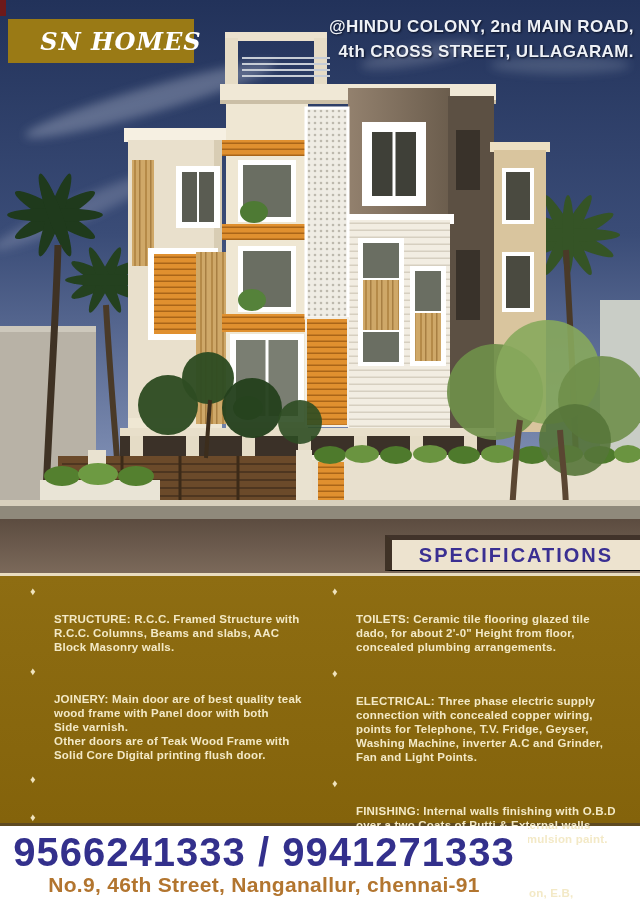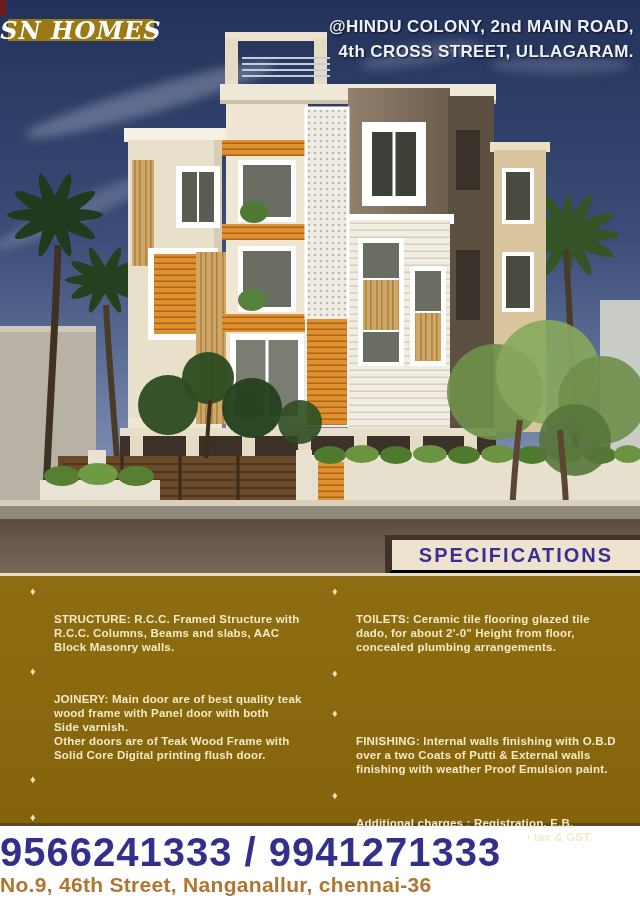--- a/index.html
+++ b/index.html
@@ -1,51 +1,51 @@
 <!DOCTYPE html>
 <html><head>
 <meta charset="utf-8">
 <style>
   html,body{margin:0;padding:0;background:#222;}
   .flyer{position:relative;width:640px;height:903px;overflow:hidden;background:#fff;
          font-family:"Liberation Sans",sans-serif;}
   .abs{position:absolute;}
 
   
-  .logo-box{left:8px;top:19px;width:146px;height:22px;background:#9a7a15;
-            display:flex;align-items:center;justify-content:center;}
+  .logo-box{left:8px;top:19px;width:146px;height:44px;background:#9a7a15;
+            display:flex;align-items:center;justify-content:center;padding-left:40px;}
   .logo-text{font-family:"DejaVu Serif",serif;font-style:italic;font-weight:bold;
              color:#ffffff;font-size:24px;letter-spacing:1px;white-space:nowrap;}
   .bhk{left:162px;top:23px;font-size:25px;font-weight:bold;color:#d4d9e4;
        letter-spacing:5px;text-shadow:2px 2px 2px rgba(15,20,40,.9);}
   .hdr-address{right:6px;top:15px;text-align:right;color:#eef1f6;font-size:17px;
                font-weight:bold;line-height:1.45;letter-spacing:.4px;
                text-shadow:1px 1px 2px rgba(8,12,30,.9);white-space:pre-line;}
 
   
   .spec-banner{left:385px;top:535px;width:248px;height:30px;background:#ede3cf;
                border-left:7px solid #3f3226;border-top:5px solid #41332a;
-               border-bottom:7px solid #000000;
+               border-bottom:1px solid #000000;
                display:flex;align-items:center;justify-content:center;}
   .spec-banner span{color:#3a2f92;font-weight:bold;font-size:20px;letter-spacing:2px;}
 
   
   .specs-panel{left:0;top:573px;width:640px;height:253px;
                background:linear-gradient(#8e6d12,#84630b);
                border-top:3px solid #e9ddc0;border-bottom:3px solid #5e4a20;
                box-sizing:border-box;}
   .spec-col{position:absolute;top:8px;display:flex;flex-direction:column;}
   .spec-col.left{left:30px;width:292px;gap:10px;}
   .spec-col.right{left:332px;width:302px;gap:12px;}
   .spec-item{position:relative;padding-left:24px;color:#f3e9c6;font-weight:bold;
              font-size:11.5px;line-height:14px;white-space:pre-line;letter-spacing:.2px;}
   .spec-bullet{position:absolute;left:0;top:0;color:#efe3bd;font-size:11px;}
 
   
-  .footer{left:0;top:826px;width:528px;height:77px;background:#ffffff;text-align:left;}
+  .footer{left:0;top:826px;width:528px;height:77px;background:#ffffff;text-align:center;}
   .phones{margin-top:4px;font-size:40px;font-weight:bold;color:#33308c;
           letter-spacing:1px;transform:scaleY(1.02);white-space:nowrap;}
   .footer-address{font-size:21px;font-weight:bold;color:#b2752f;letter-spacing:.3px;
                   margin-top:-2px;white-space:nowrap;}
 </style>
 </head>
 <body>
 
 <div class="flyer">
 
@@ -318,32 +318,36 @@
 
     </div>
     <div class="spec-col right">
       <div class="spec-item">
         <span class="spec-bullet">♦</span>
         <span>TOILETS: Ceramic tile flooring glazed tile
 dado, for about 2'-0" Height from floor,
 concealed plumbing arrangements.</span></div>
       <div class="spec-item">
         <span class="spec-bullet">♦</span>
-        </div>
+        <span>ELECTRICAL: Three phase electric supply
+connection with concealed copper wiring,
+points for Telephone, T.V. Fridge, Geyser,
+Washing Machine, inverter A.C and Grinder,
+Fan and Light Points.</span></div>
       <div class="spec-item">
         <span class="spec-bullet">♦</span>
         <span>FINISHING: Internal walls finishing with O.B.D
 over a two Coats of Putti &amp; External walls
 finishing with weather Proof Emulsion paint.</span></div>
       <div class="spec-item">
         <span class="spec-bullet">♦</span>
         <span>Additional charges : Registration, E.B,
 Metro Water, Drinage, Property tax &amp; GST.</span></div>
 
     </div>
   </div>
 
   <div class="abs footer">
     <div class="phones">9566241333 / 9941271333</div>
-    <div class="footer-address">No.9, 46th Street, Nanganallur, chennai-36</div>
+    <div class="footer-address">No.9, 46th Street, Nanganallur, chennai-91</div>
   </div>
 
 </div>
 
 </body></html>

